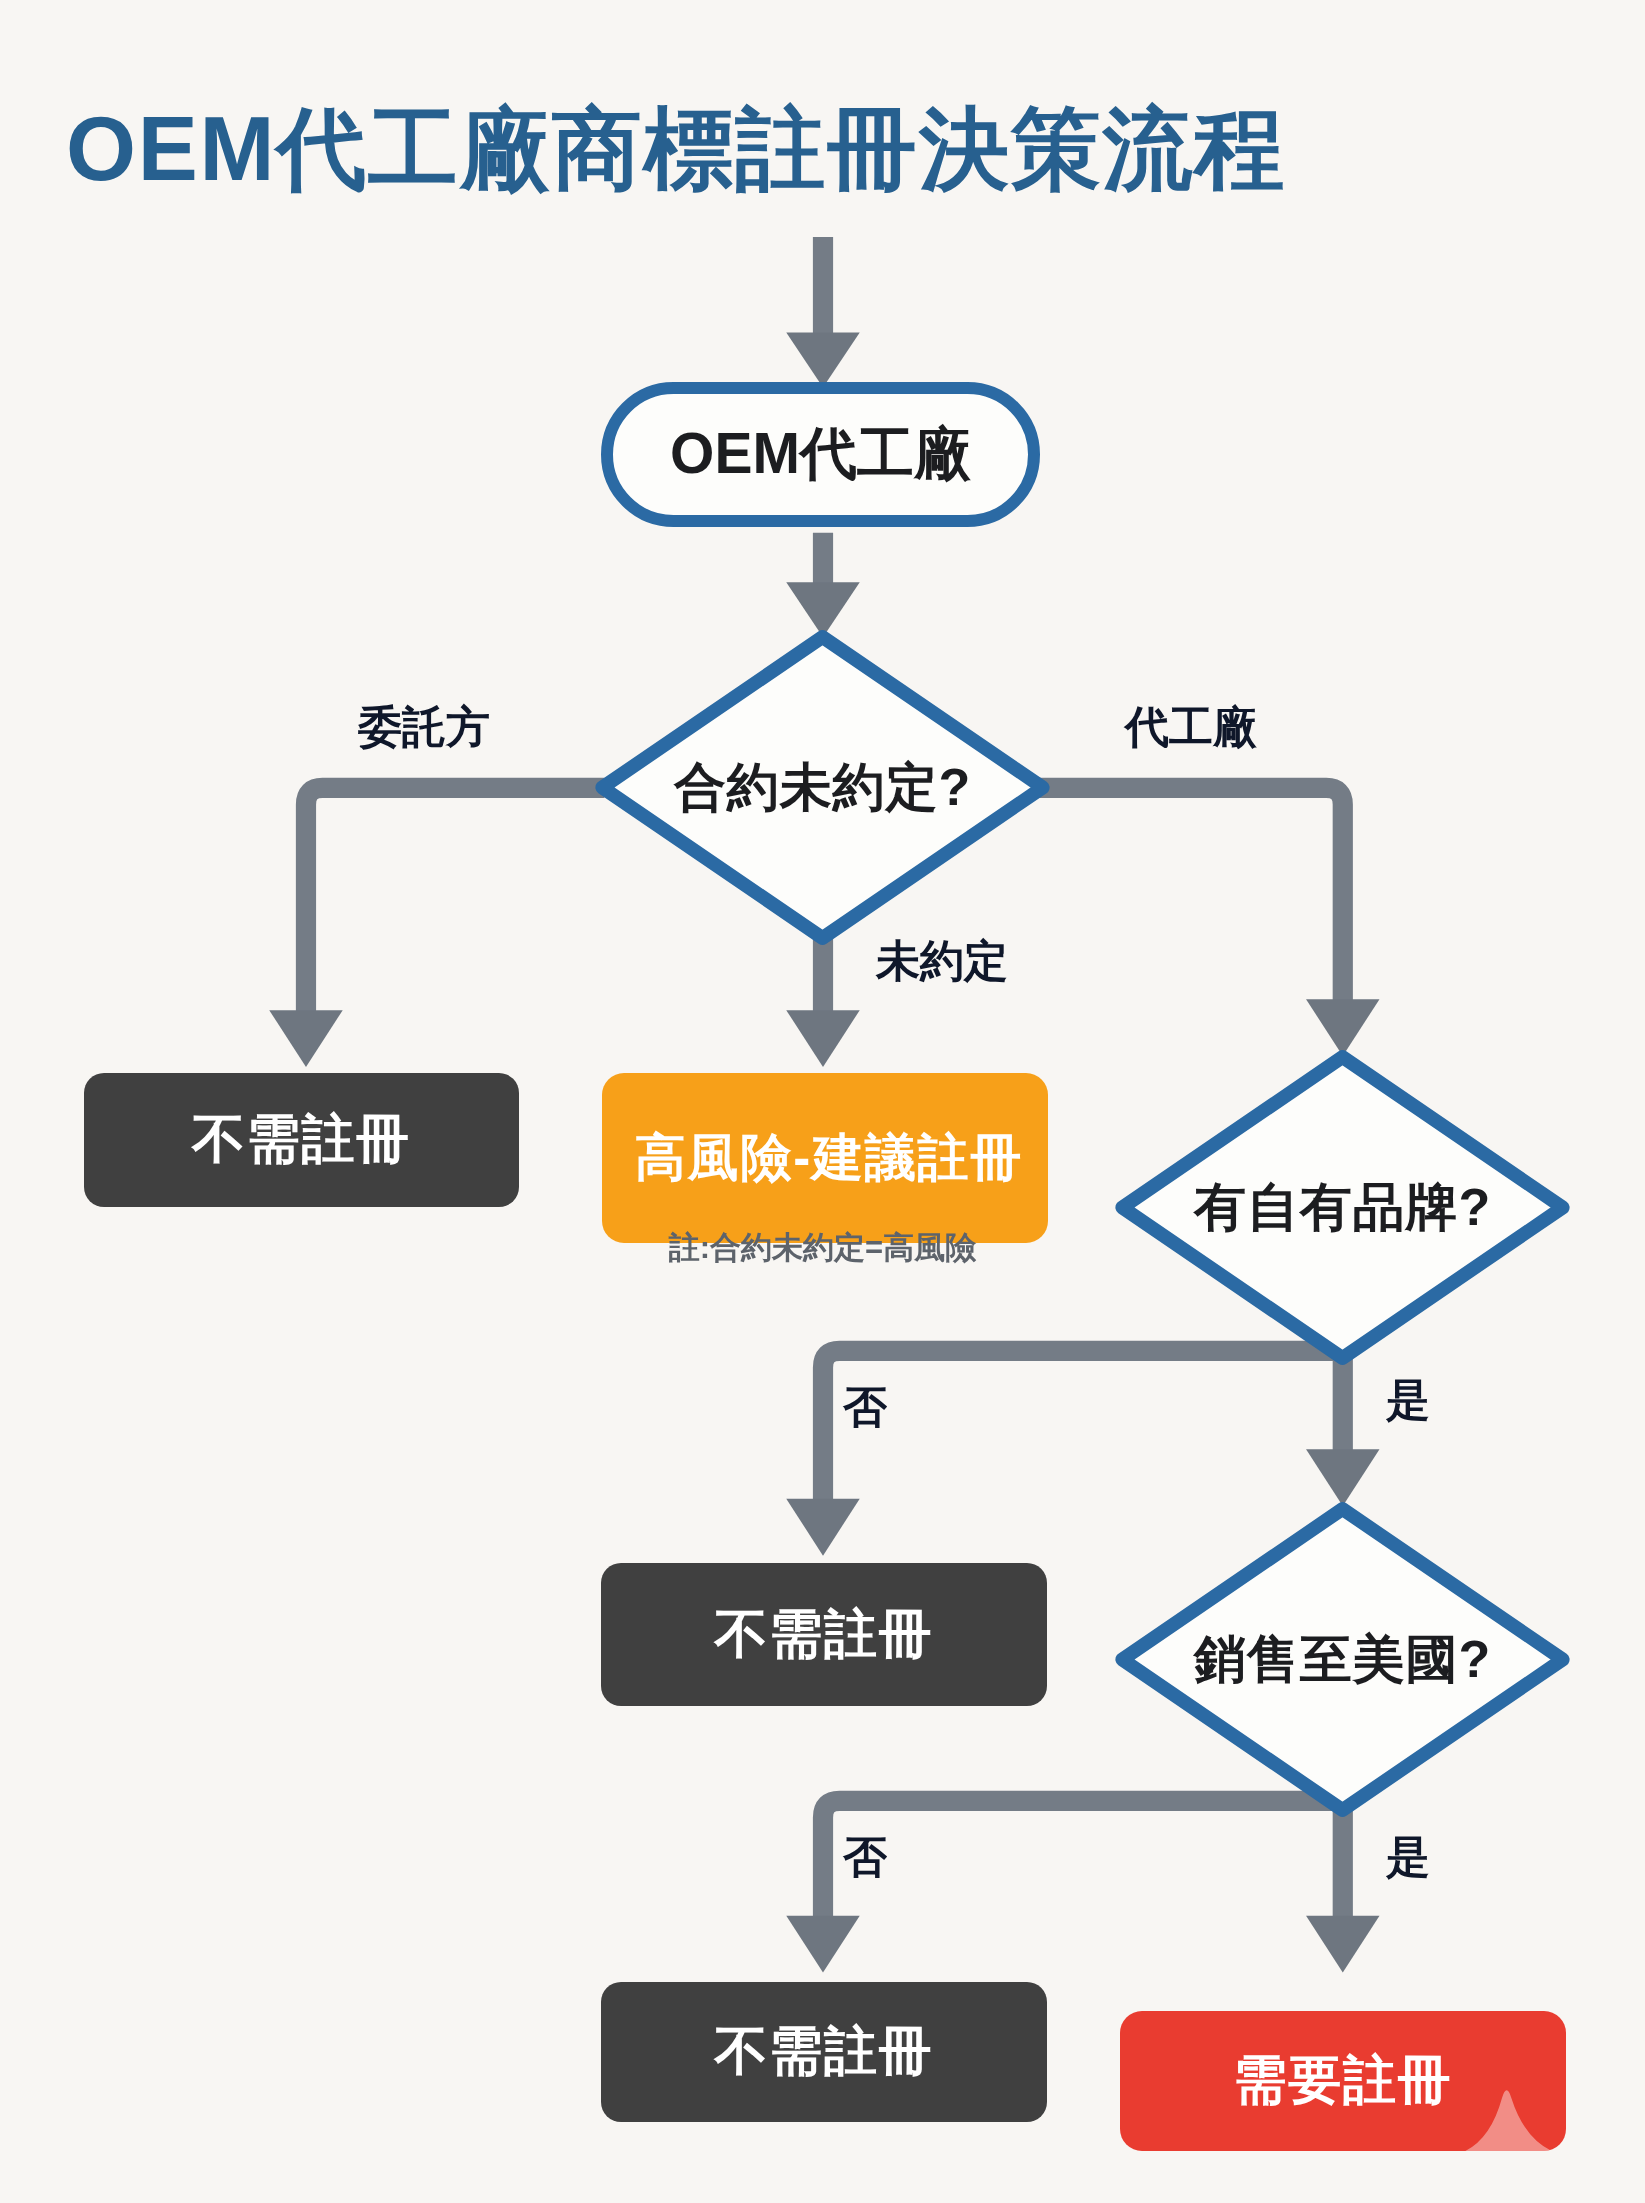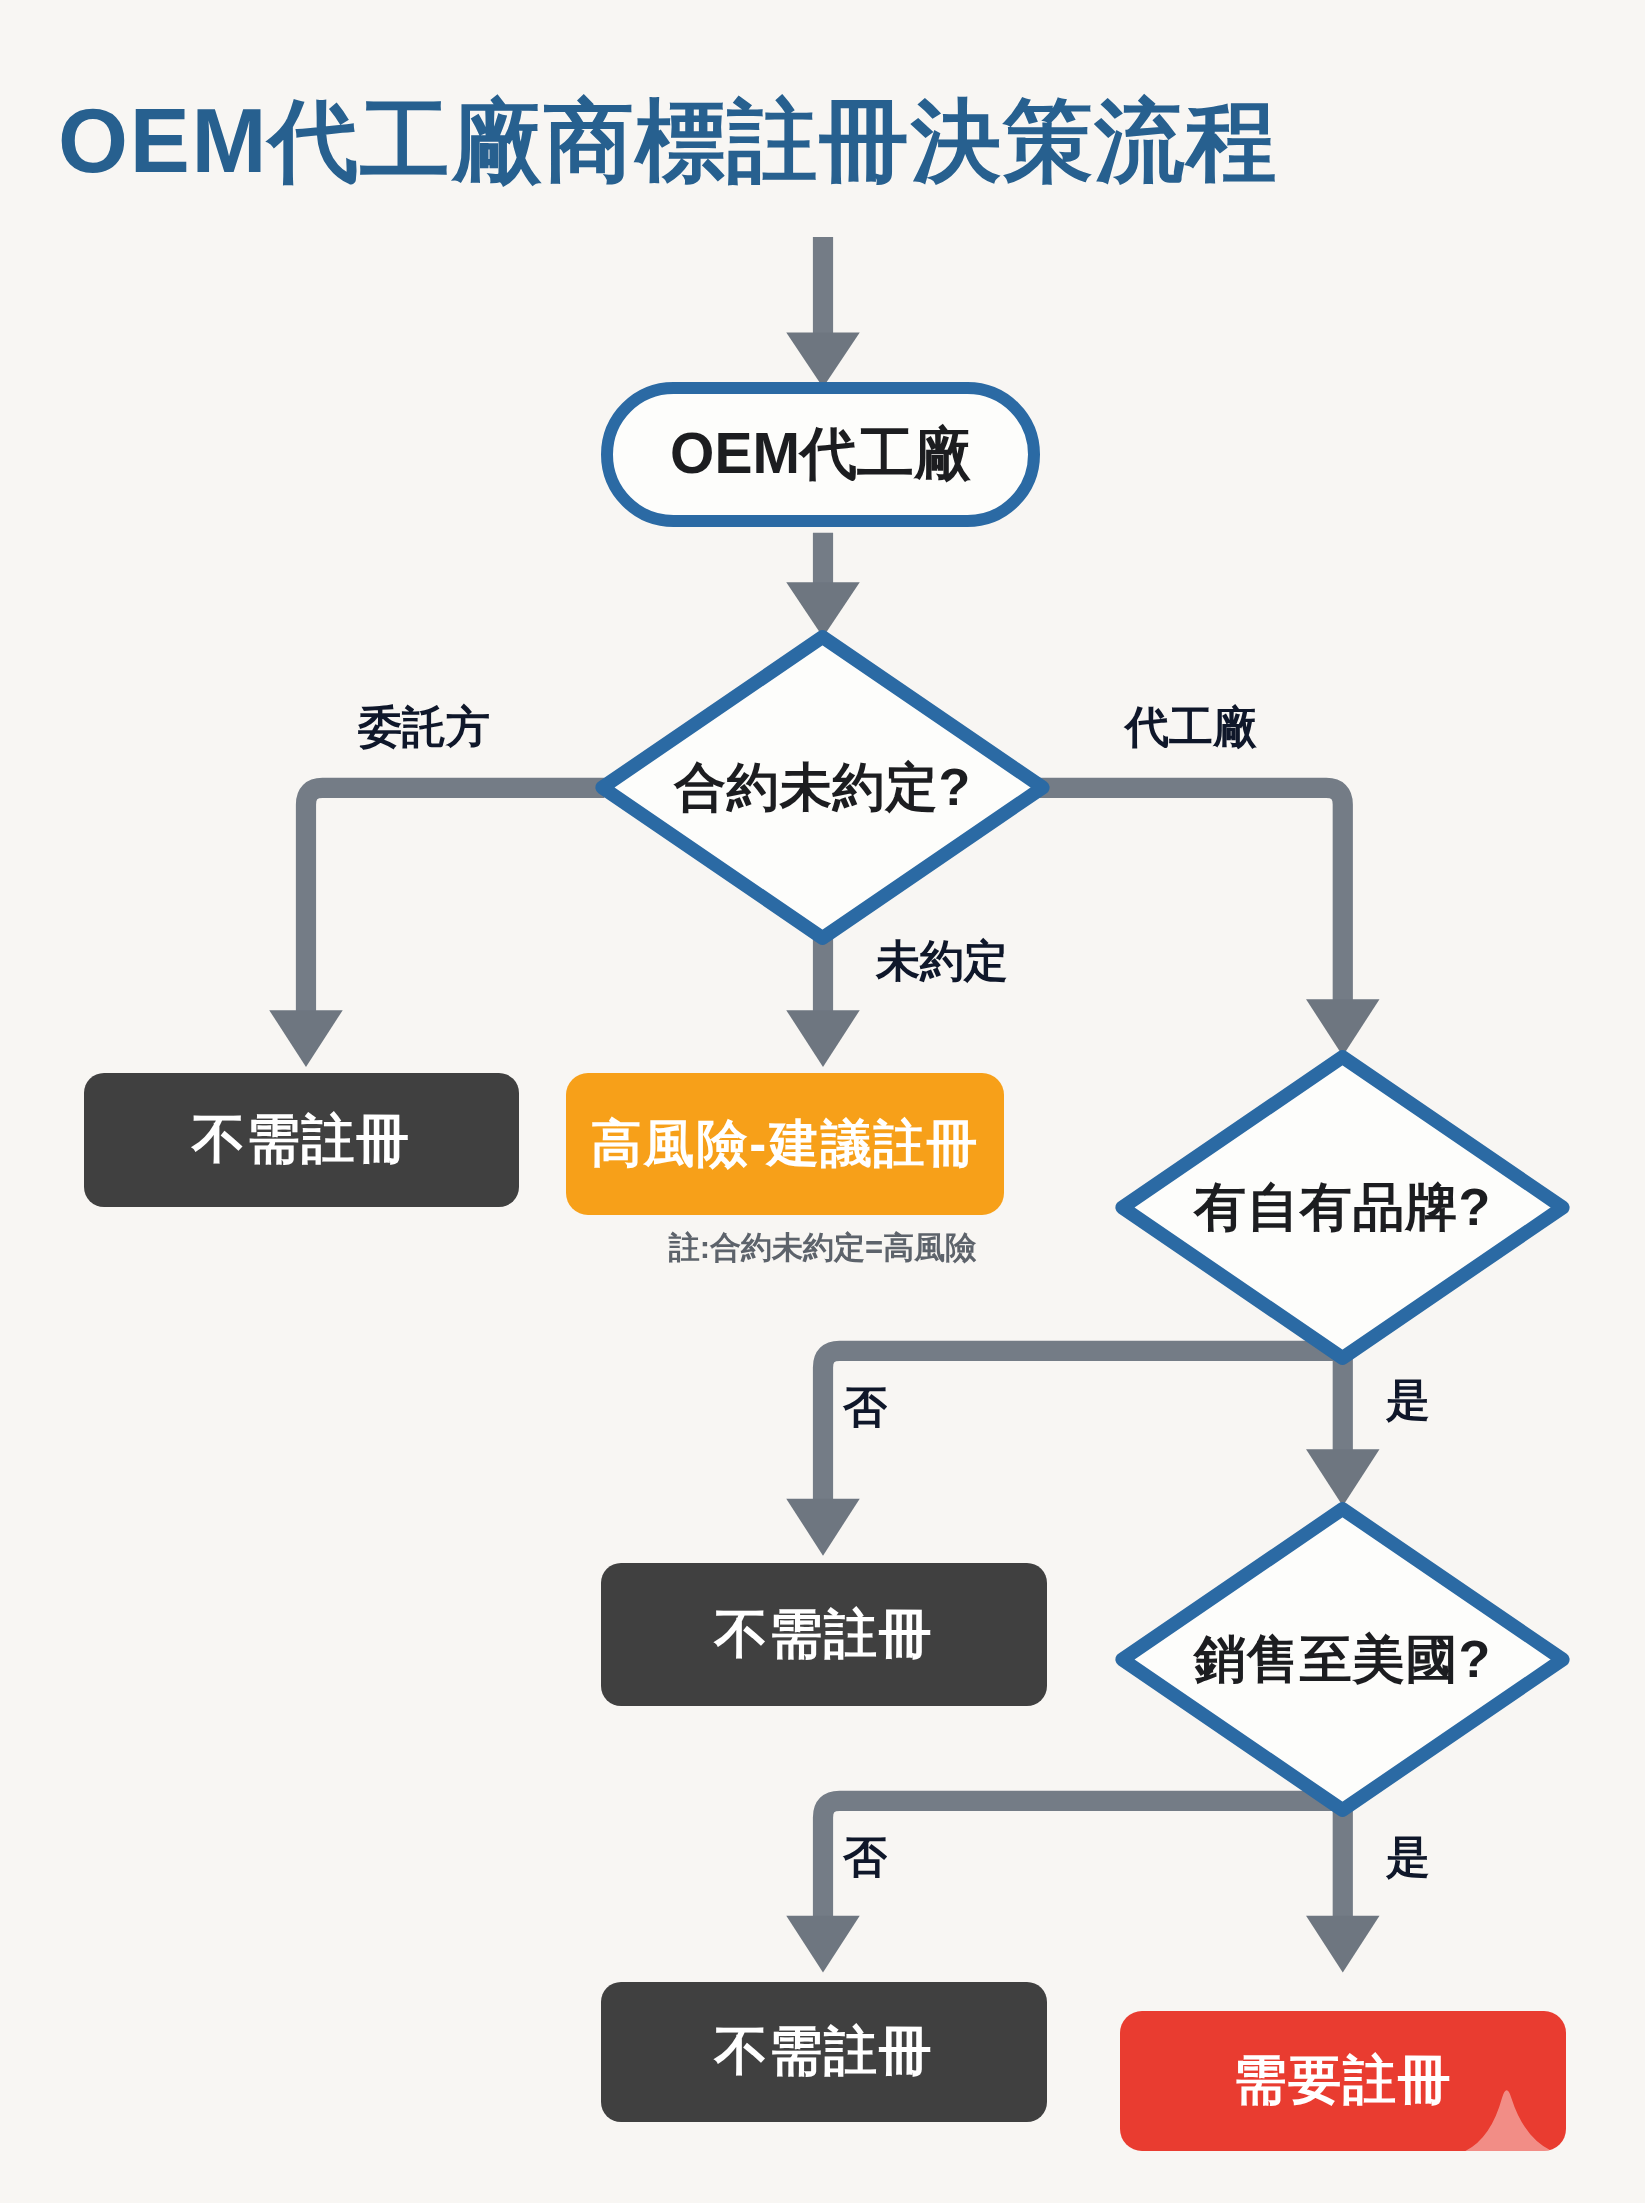--- a/index.html
+++ b/index.html
@@ -13,21 +13,21 @@
   #edges{position:absolute;left:0;top:0;}
 
   .title{
     position:absolute;
     left:0;top:81px;width:1336px;
     text-align:center;
     font-size:90px;
     font-weight:800;
     letter-spacing:1.8px;
     color:#27608f;
-    margin:0;
+    margin:8px;
   }
 
   .pill{
     position:absolute;
     left:601px;top:382px;width:415px;height:121px;
     background:#fdfdfb;
     border:12px solid #2b6aa4;
     border-radius:83px;
     display:flex;align-items:center;justify-content:center;
     font-size:57px;font-weight:700;color:#1c1d20;
@@ -48,21 +48,21 @@
     position:absolute;
     border-radius:22px;
     display:flex;align-items:center;justify-content:center;
     font-size:53px;font-weight:800;color:#ffffff;
     letter-spacing:1.8px;
   }
   .green{background:#404040;border-radius:20px;}
   .orange{background:#f7a019;}
   .red{background:#e93c30;margin-top:29px;}
   #box-no1{left:84px;top:1073px;width:435px;height:134px;}
-  #box-risk{left:566px;top:1073px;width:438px;height:142px;font-size:51px;}
+  #box-risk{left:602px;top:1073px;width:438px;height:170px;font-size:51px;padding-left:8px;}
   #box-no2{left:601px;top:1563px;width:446px;height:143px;}
   #box-no3{left:601px;top:1982px;width:446px;height:140px;}
   #box-need{left:1120px;top:1982px;width:446px;height:140px;overflow:hidden;}
 
   .note{
     position:absolute;
     left:547px;top:1227px;width:551px;
     text-align:center;
     font-size:31px;font-weight:600;color:#5d636b;
   }

